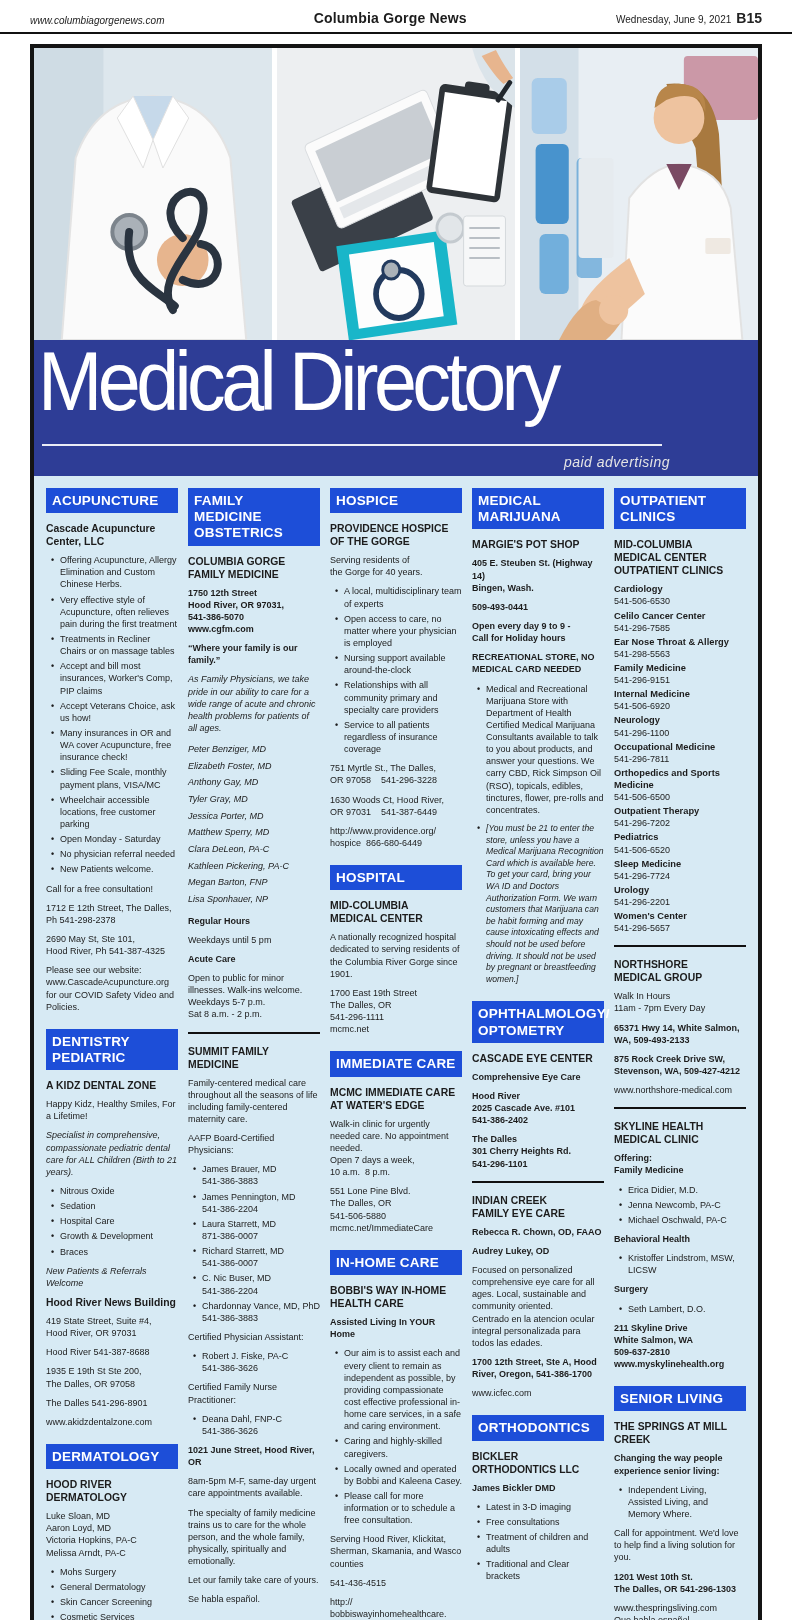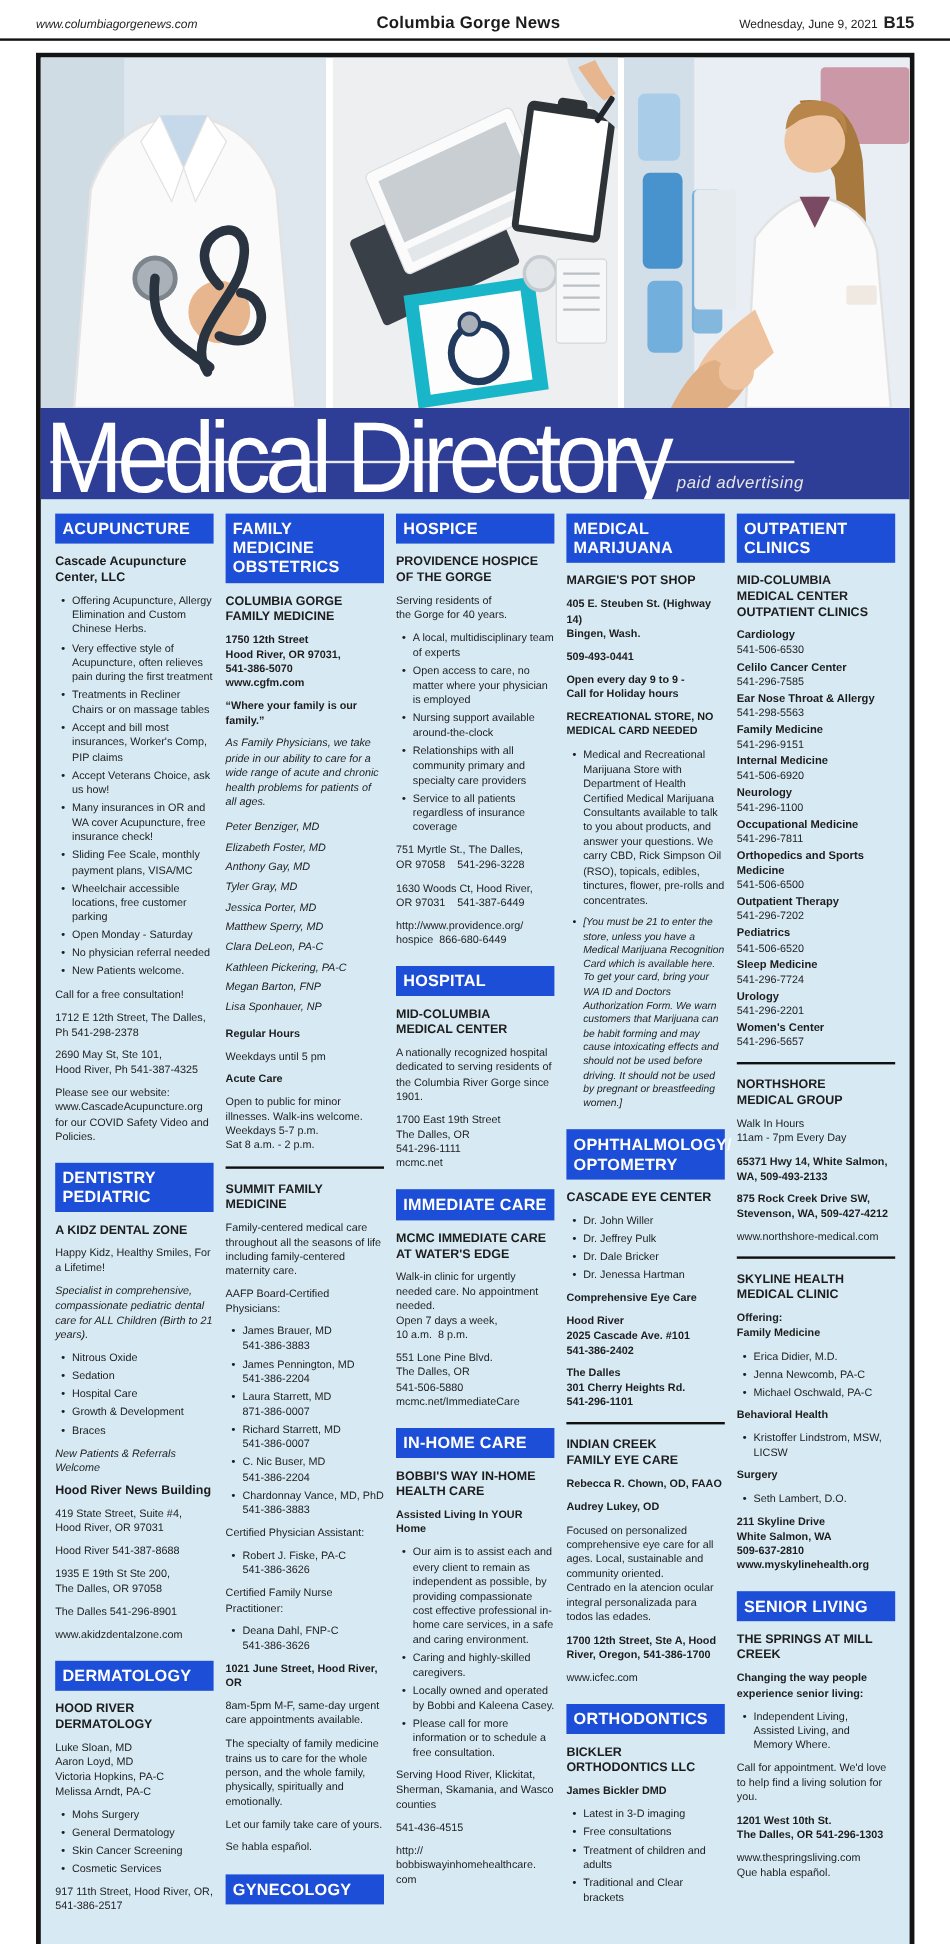--- a/index.html
+++ b/index.html
@@ -15,21 +15,21 @@
 
   
   .ad{margin:10px 30px 14px;border:4px solid #141414;background:#d7eaf4;}
 
   
   .photos{display:flex;gap:5px;background:#ffffff;height:292px;}
   .photo{flex:1;overflow:hidden;}
   .photo svg{display:block;width:100%;height:100%;}
 
   
-  .banner{position:relative;background:#2e3d96;height:76px;overflow:hidden;}
+  .banner{position:relative;background:#2e3d96;height:136px;overflow:hidden;}
   .banner-title{position:absolute;left:4px;top:-4px;width:100%;color:#fff;
     font-size:84px;line-height:1.08;letter-spacing:-5px;white-space:nowrap;
     transform:scaleX(.92);transform-origin:left center;font-weight:500;}
   .paid-line{position:absolute;left:8px;right:96px;bottom:30px;height:2px;background:#fff;opacity:.9;}
   .banner-paid{position:absolute;right:88px;bottom:6px;color:#e5e5e5;font-style:italic;
     font-size:14px;letter-spacing:.5px;}
 
   
   .content{display:grid;grid-template-columns:repeat(5,1fr);gap:10px;padding:12px 12px 16px;}
   .col{min-width:0;}
@@ -354,26 +354,20 @@
             <li>Medical and Recreational Marijuana Store with Department of Health Certified Medical Marijuana Consultants available to talk to you about products, and answer your questions. We carry CBD, Rick Simpson Oil (RSO), topicals, edibles, tinctures, flower, pre-rolls and concentrates.</li>
           </ul>
           <ul class="bl i">
             <li>[You must be 21 to enter the store, unless you have a Medical Marijuana Recognition Card which is available here. To get your card, bring your WA ID and Doctors Authorization Form. We warn customers that Marijuana can be habit forming and may cause intoxicating effects and should not be used before driving. It should not be used by pregnant or breastfeeding women.]</li>
           </ul>
         </section>
         <section class="sec">
           <div class="sec-h">OPHTHALMOLOGY/
 OPTOMETRY</div>
           <div class="p name">CASCADE EYE CENTER</div>
-          <ul class="bl">
-            <li>Dr. John Willer</li>
-            <li>Dr. Jeffrey Pulk</li>
-            <li>Dr. Dale Bricker</li>
-            <li>Dr. Jenessa Hartman</li>
-          </ul>
           <div class="p b">Comprehensive Eye Care</div>
           <div class="p b">Hood River
 2025 Cascade Ave. #101
 541-386-2402</div>
           <div class="p b">The Dalles
 301 Cherry Heights Rd.
 541-296-1101</div>
           <div class="divider"></div>
           <div class="p name">INDIAN CREEK
 FAMILY EYE CARE</div>

